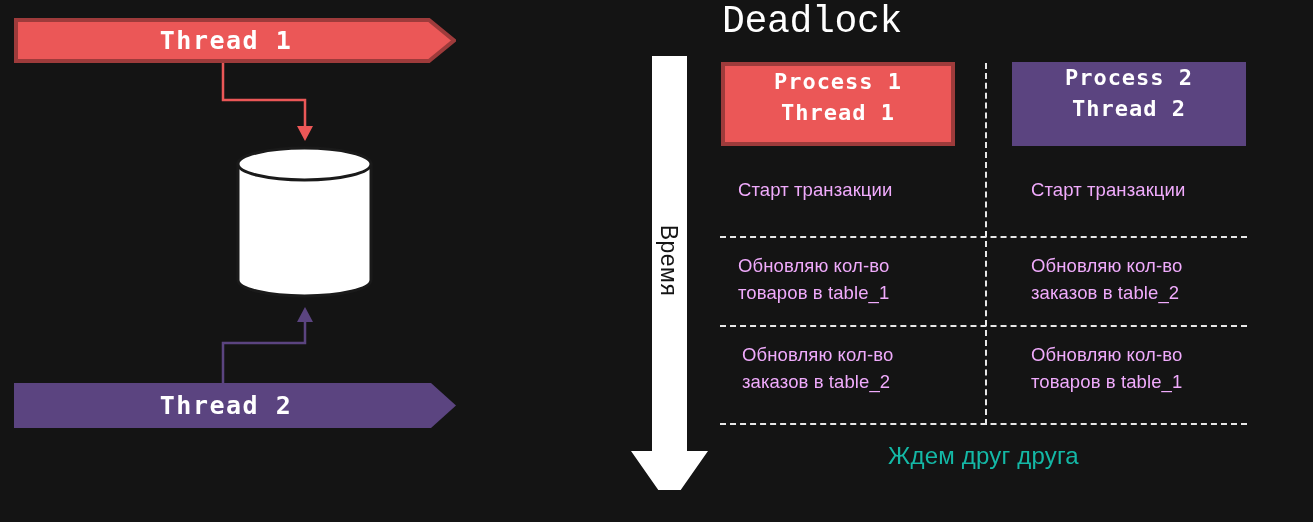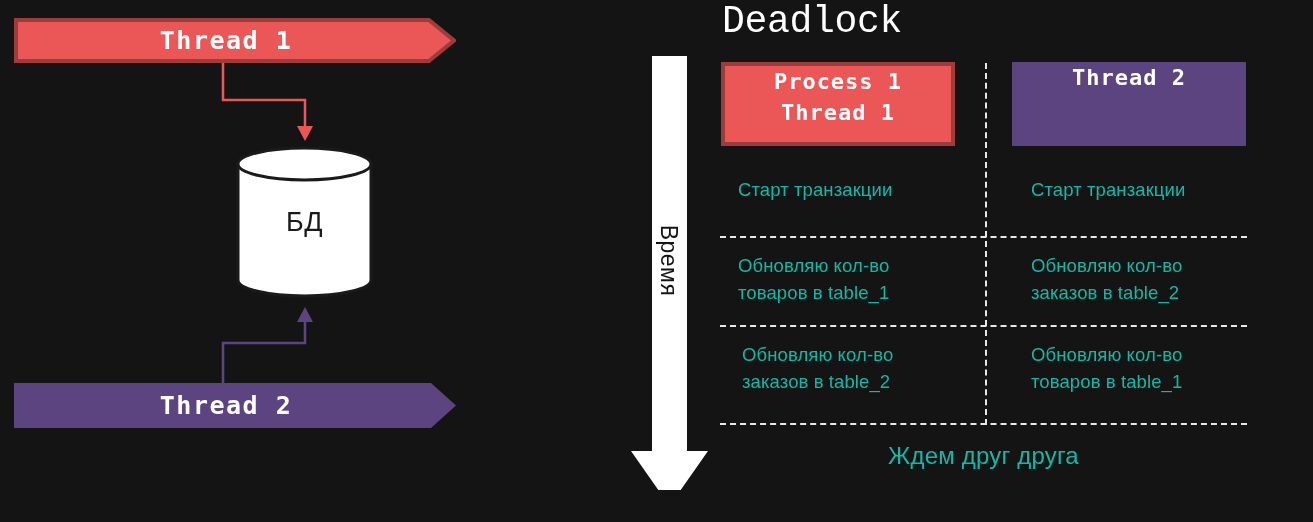--- a/index.html
+++ b/index.html
@@ -131,21 +131,21 @@
     background: #EB5757;
     border: 4px solid #9e3b3b;
   }
   #proc2-box {
     left: 1012px; top: 62px; width: 234px; height: 84px;
     background: #5B4480;
   }
 
   .grid-cell {
     position: absolute;
-    color: #14b8a6;
+    color: #f0abfc;
     font-family: "Liberation Sans", sans-serif;
     font-size: 18.5px;
     line-height: 1.48;
     letter-spacing: 0.1px;
   }
 
   .hline {
     position: absolute;
     left: 720px;
     width: 527px;
@@ -193,21 +193,20 @@
     <svg class="banner-shape" viewBox="0 0 442 45" preserveAspectRatio="none">
       <polygon points="0,0 417,0 442,22.5 417,45 0,45" fill="#5B4480"></polygon>
     </svg>
     <span class="banner-label">Thread 2</span>
   </div>
 
   <svg id="db-cylinder" viewBox="0 0 137 152">
     <path d="M2,18 L2,134 A66.5,16 0 0 0 135,134 L135,18 Z" fill="#FFFFFF" stroke="#1A1A1A" stroke-width="3"></path>
     <ellipse cx="68.5" cy="18" rx="66.5" ry="16" fill="#FFFFFF" stroke="#1A1A1A" stroke-width="3"></ellipse>
   </svg>
-  <div id="db-label">БД</div>
 
   <svg class="connector">
 
     <polyline points="223,63 223,100 305,100 305,128" fill="none" stroke="#EB5757" stroke-width="2.5"></polyline>
     <polygon points="297,126 313,126 305,141" fill="#EB5757"></polygon>
 
     <polyline points="223,383 223,343 305,343 305,320" fill="none" stroke="#5B4480" stroke-width="2.5"></polyline>
     <polygon points="297,322 313,322 305,307" fill="#5B4480"></polygon>
   </svg>
 
@@ -218,20 +217,21 @@
   </svg>
   <div id="time-label">
     <span>Время</span>
   </div>
 
   <div class="proc-box" id="proc1-box">
     <div>Process 1</div>
     <div>Thread 1</div>
   </div>
   <div class="proc-box" id="proc2-box">
+    <div>Process 2</div>
     <div>Thread 2</div>
   </div>
 
   <div class="hline" id="hline-1"></div>
   <div class="hline" id="hline-2"></div>
   <div class="hline" id="hline-3"></div>
   <div id="vline"></div>
 
   <div class="grid-cell" style="left:738px; top:176px; width:230px;">Старт транзакции</div>
   <div class="grid-cell" style="left:738px; top:252px; width:185px;">Обновляю кол-во товаров в table_1</div>

